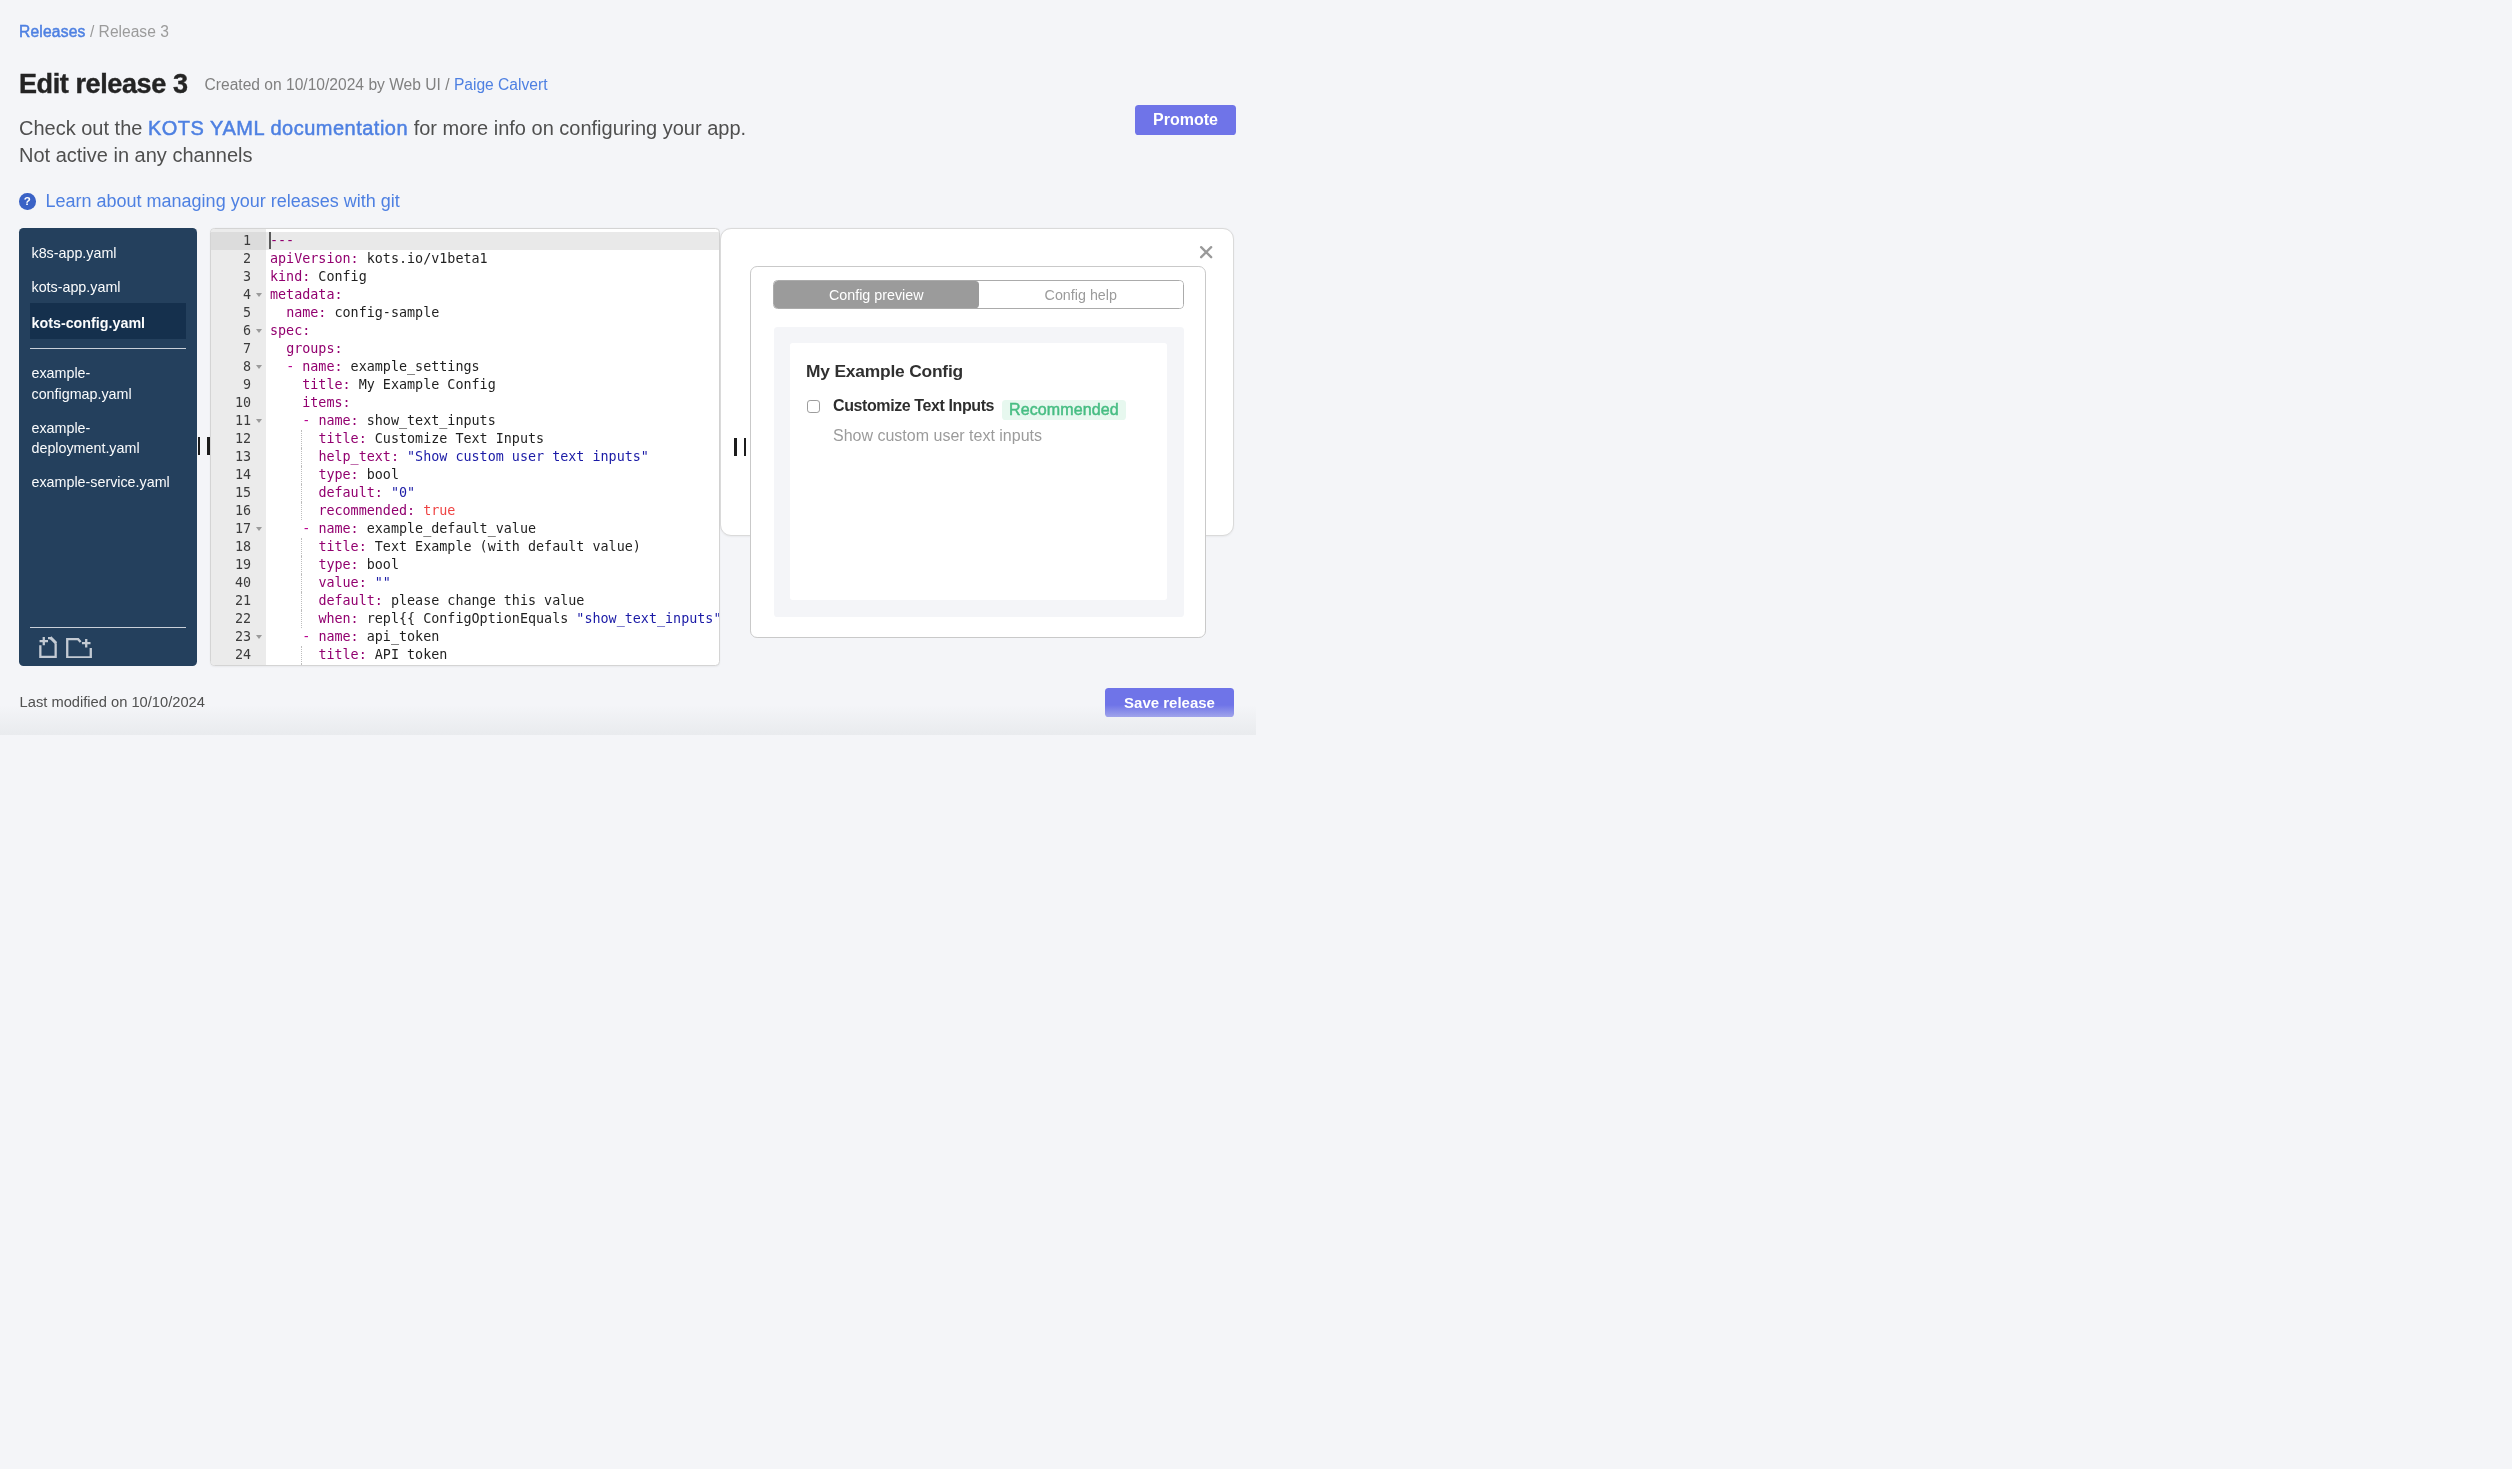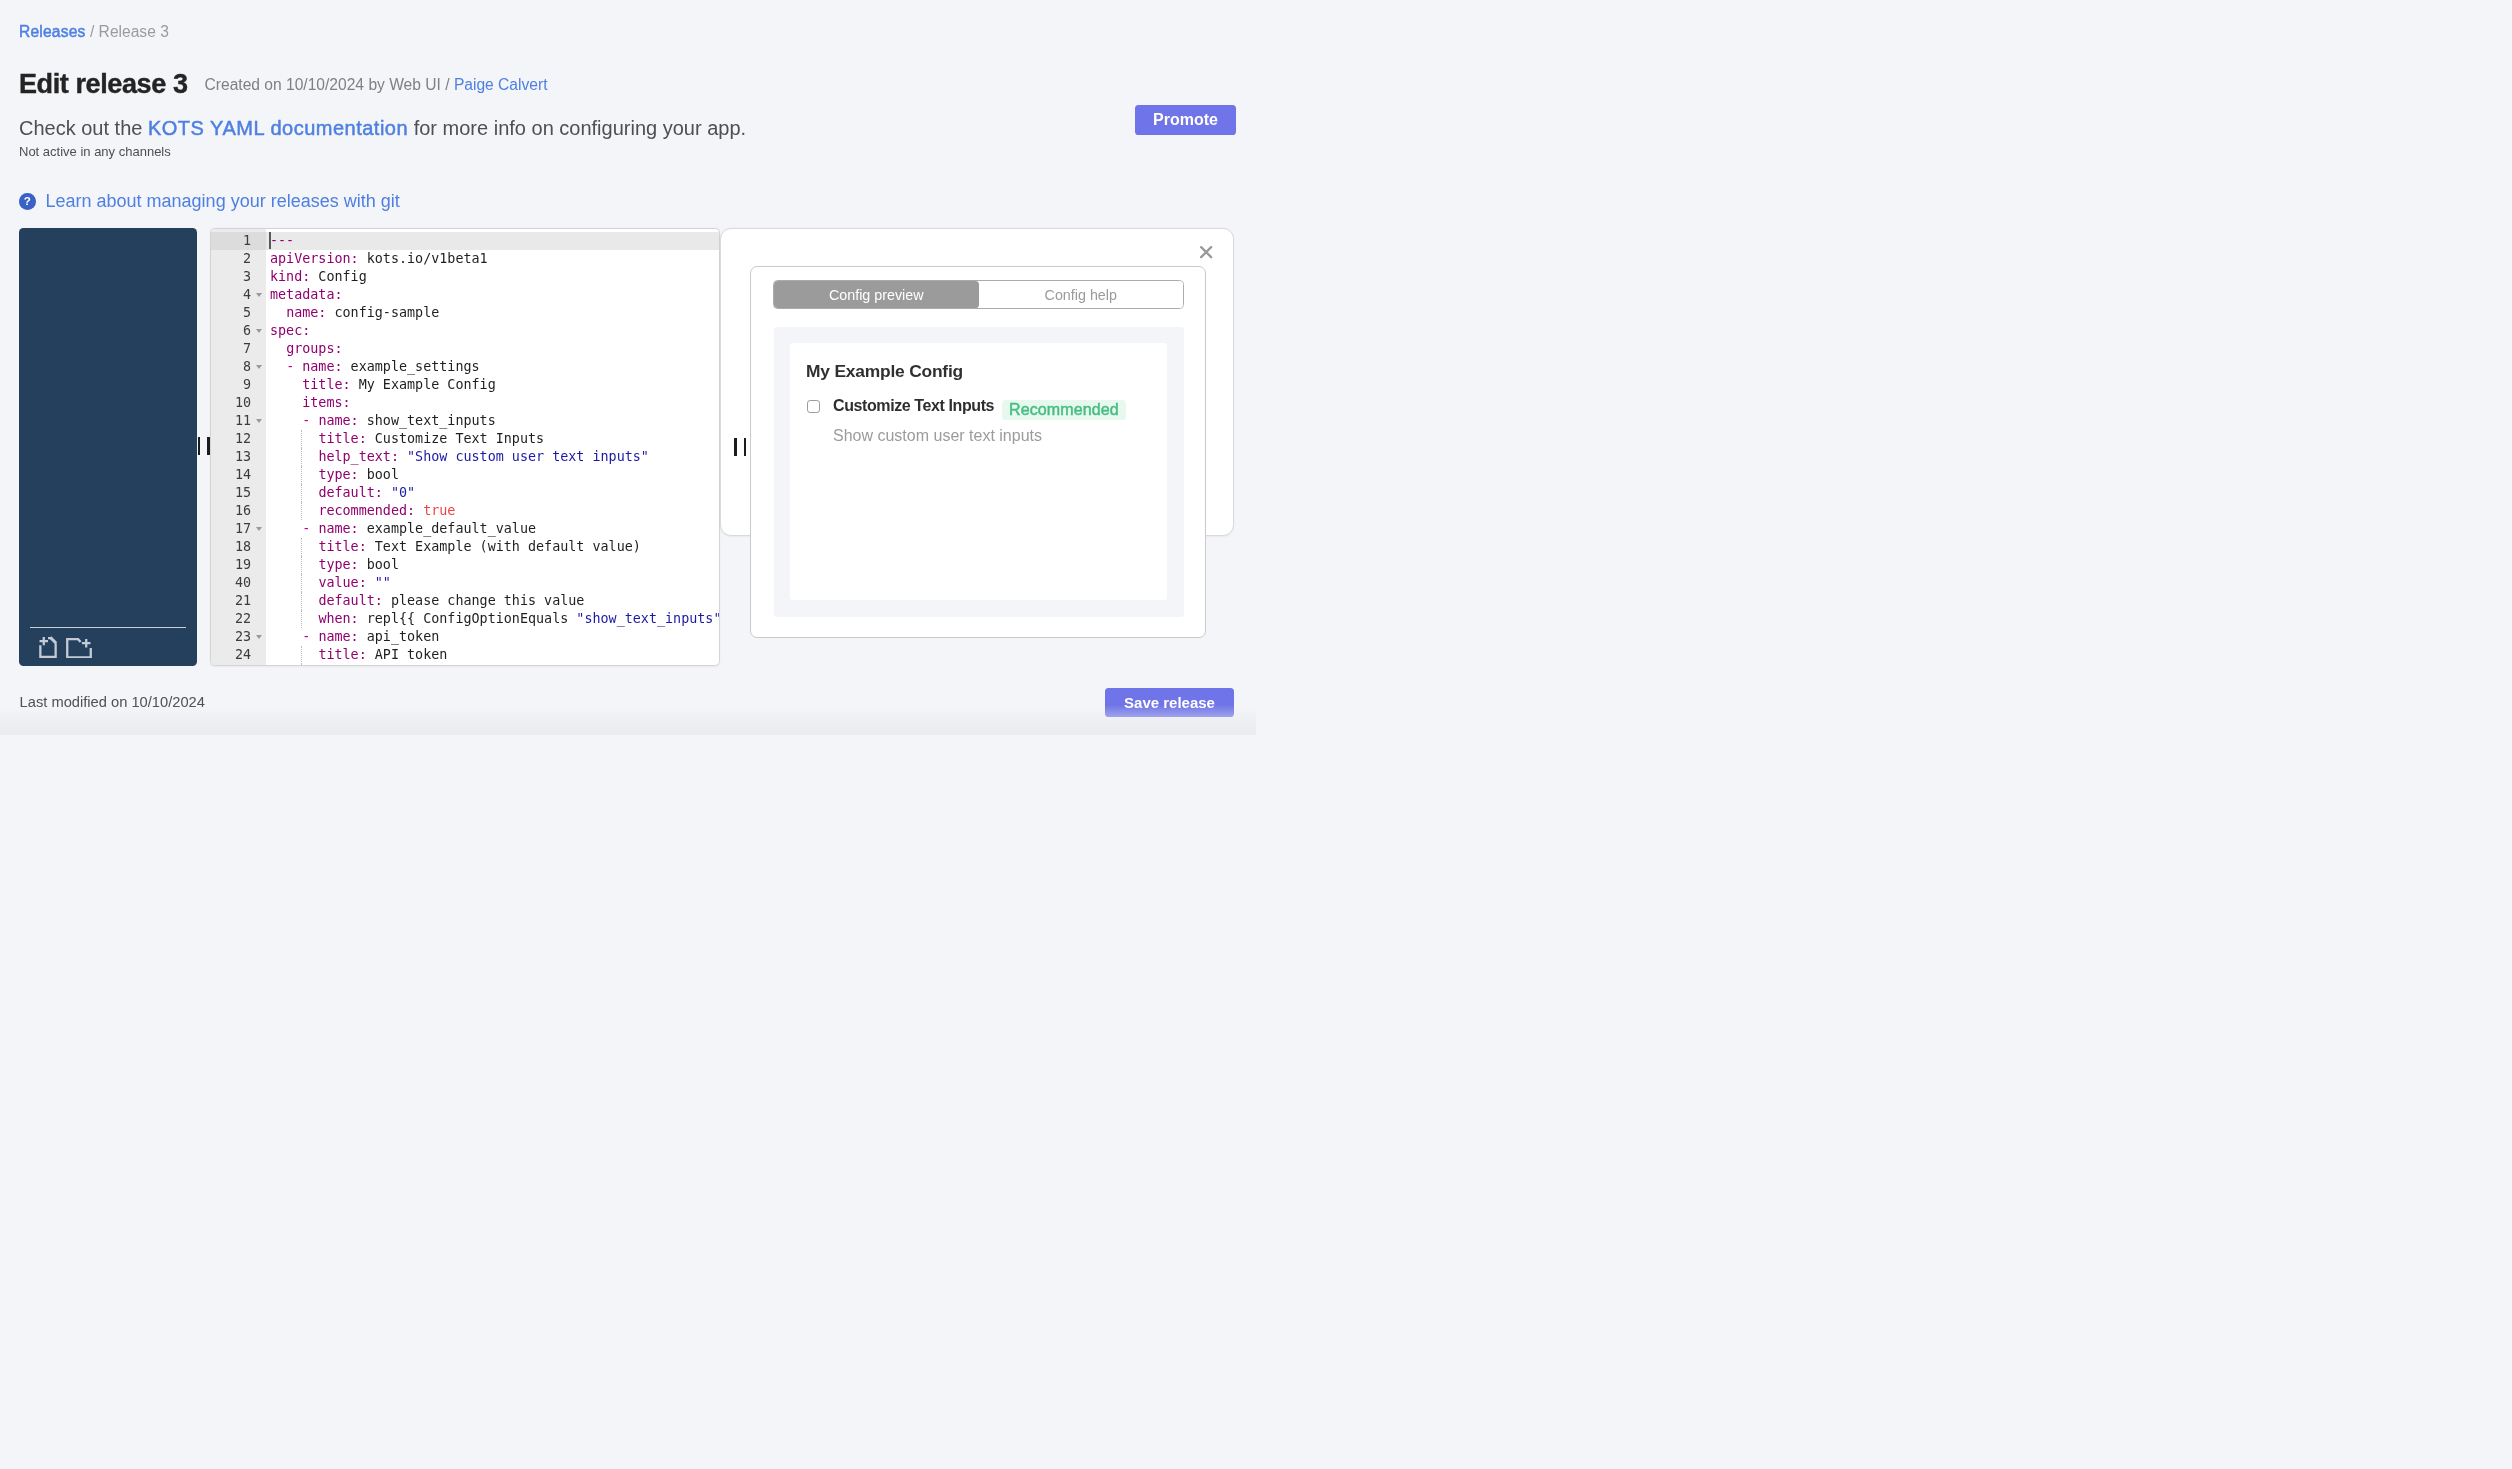--- a/index.html
+++ b/index.html
@@ -9,21 +9,21 @@
 
   
   .breadcrumb { position:absolute; left:19px; top:23px; font-size:15.6px; color:#9b9b9b; }
   .breadcrumb a { color:#4e80e2; text-decoration:none; font-weight:400; -webkit-text-stroke:0.5px #4e80e2; letter-spacing:0.2px; }
   .title-row { position:absolute; left:19px; top:69px; white-space:nowrap; }
   .title-row h1 { display:inline-block; font-size:27px; font-weight:700; color:#242424; letter-spacing:-0.4px; -webkit-text-stroke:0.4px #242424; }
   .created { font-size:15.6px; color:#808080; margin-left:17px; position:relative; top:-2.7px; }
   .created a { color:#4e80e2; text-decoration:none; }
   .info-line { position:absolute; left:19px; top:117px; font-size:20px; color:#4f4f4f; }
   .info-line a { color:#4e80e2; text-decoration:none; font-weight:400; -webkit-text-stroke:0.5px #4e80e2; letter-spacing:0.5px; }
-  .status-line { position:absolute; left:19px; top:144px; font-size:13px; color:#4f4f4f; }
+  .status-line { position:absolute; left:19px; top:144px; font-size:20px; color:#4f4f4f; }
   .learn-row { position:absolute; left:19px; top:191px; height:18px; }
   .q-icon { display:inline-block; vertical-align:middle; width:16.5px; height:16.5px; border-radius:50%; background:#3a62c6; color:#fff; font-size:11.6px; font-weight:700; text-align:center; line-height:16.5px; }
   .learn-row a { vertical-align:middle; margin-left:10px; font-size:18px; color:#4e80e2; text-decoration:none; }
   .btn { display:block; border:none; color:#fff; font-weight:700; font-family:inherit; border-radius:3.6px; background:#6f74e8; cursor:pointer; }
   .promote-btn { position:absolute; left:1135px; top:105px; width:101px; height:30px; font-size:16px; }
 
   
   .main { position:absolute; left:0; top:228px; width:1256px; height:437px; }
 
   
@@ -97,20 +97,29 @@
   <div class="status-line">Not active in any channels</div>
 
   <div class="learn-row">
     <span class="q-icon">?</span><a href="#">Learn about managing your releases with git</a>
   </div>
 
   <button class="btn promote-btn">Promote</button>
 
   <div class="main">
     <aside class="sidebar">
+      <ul class="file-list">
+          <li>k8s-app.yaml</li>
+          <li>kots-app.yaml</li>
+          <li class="selected">kots-config.yaml</li>
+          <hr class="fl-sep">
+          <li>example-configmap.yaml</li>
+          <li>example-deployment.yaml</li>
+          <li>example-service.yaml</li>
+        </ul>
       <div class="sb-bottom">
         <hr>
         <div class="sb-icons">
             <span>
               <svg width="18" height="22" viewBox="0 0 20 25">
                 <g fill="none" stroke="#c3cad3">
                   <path stroke-width="2.6" d="M10 2.3 H13.4 M18.7 8.2 V23.7 H1.3 V10.5"></path>
                   <path stroke-width="3.4" d="M12.6 1.6 L19.3 8.3"></path>
                   <path stroke-width="2.6" d="M5.2 1 V10.6 M0.4 5.8 H10"></path>
                 </g>

